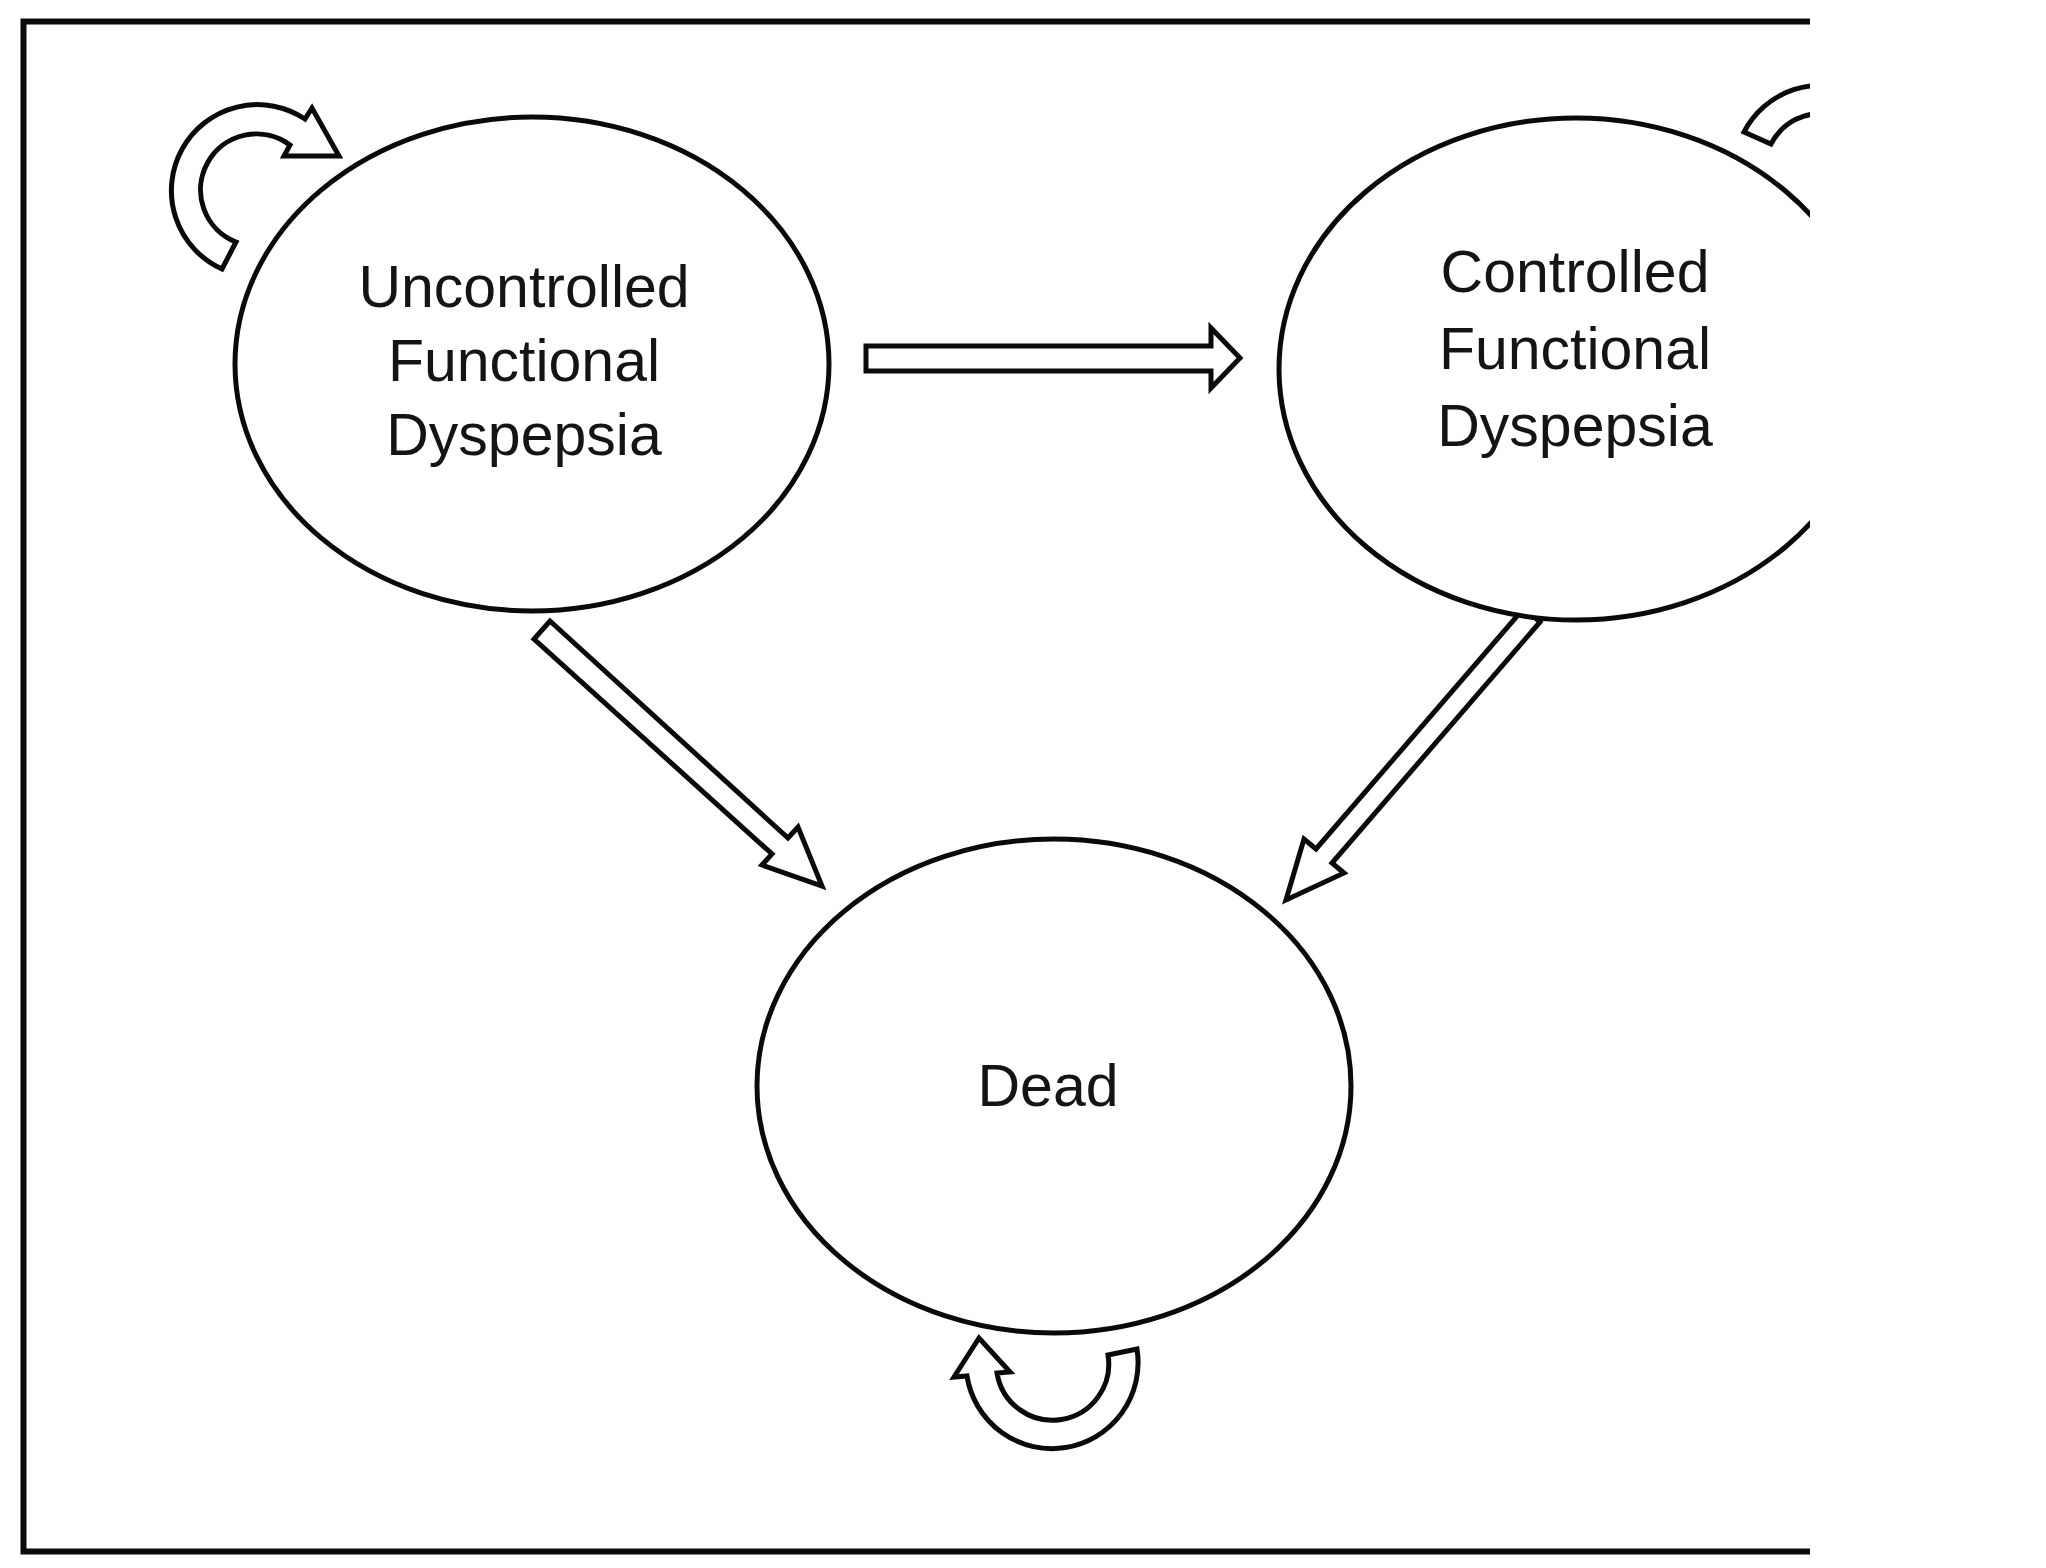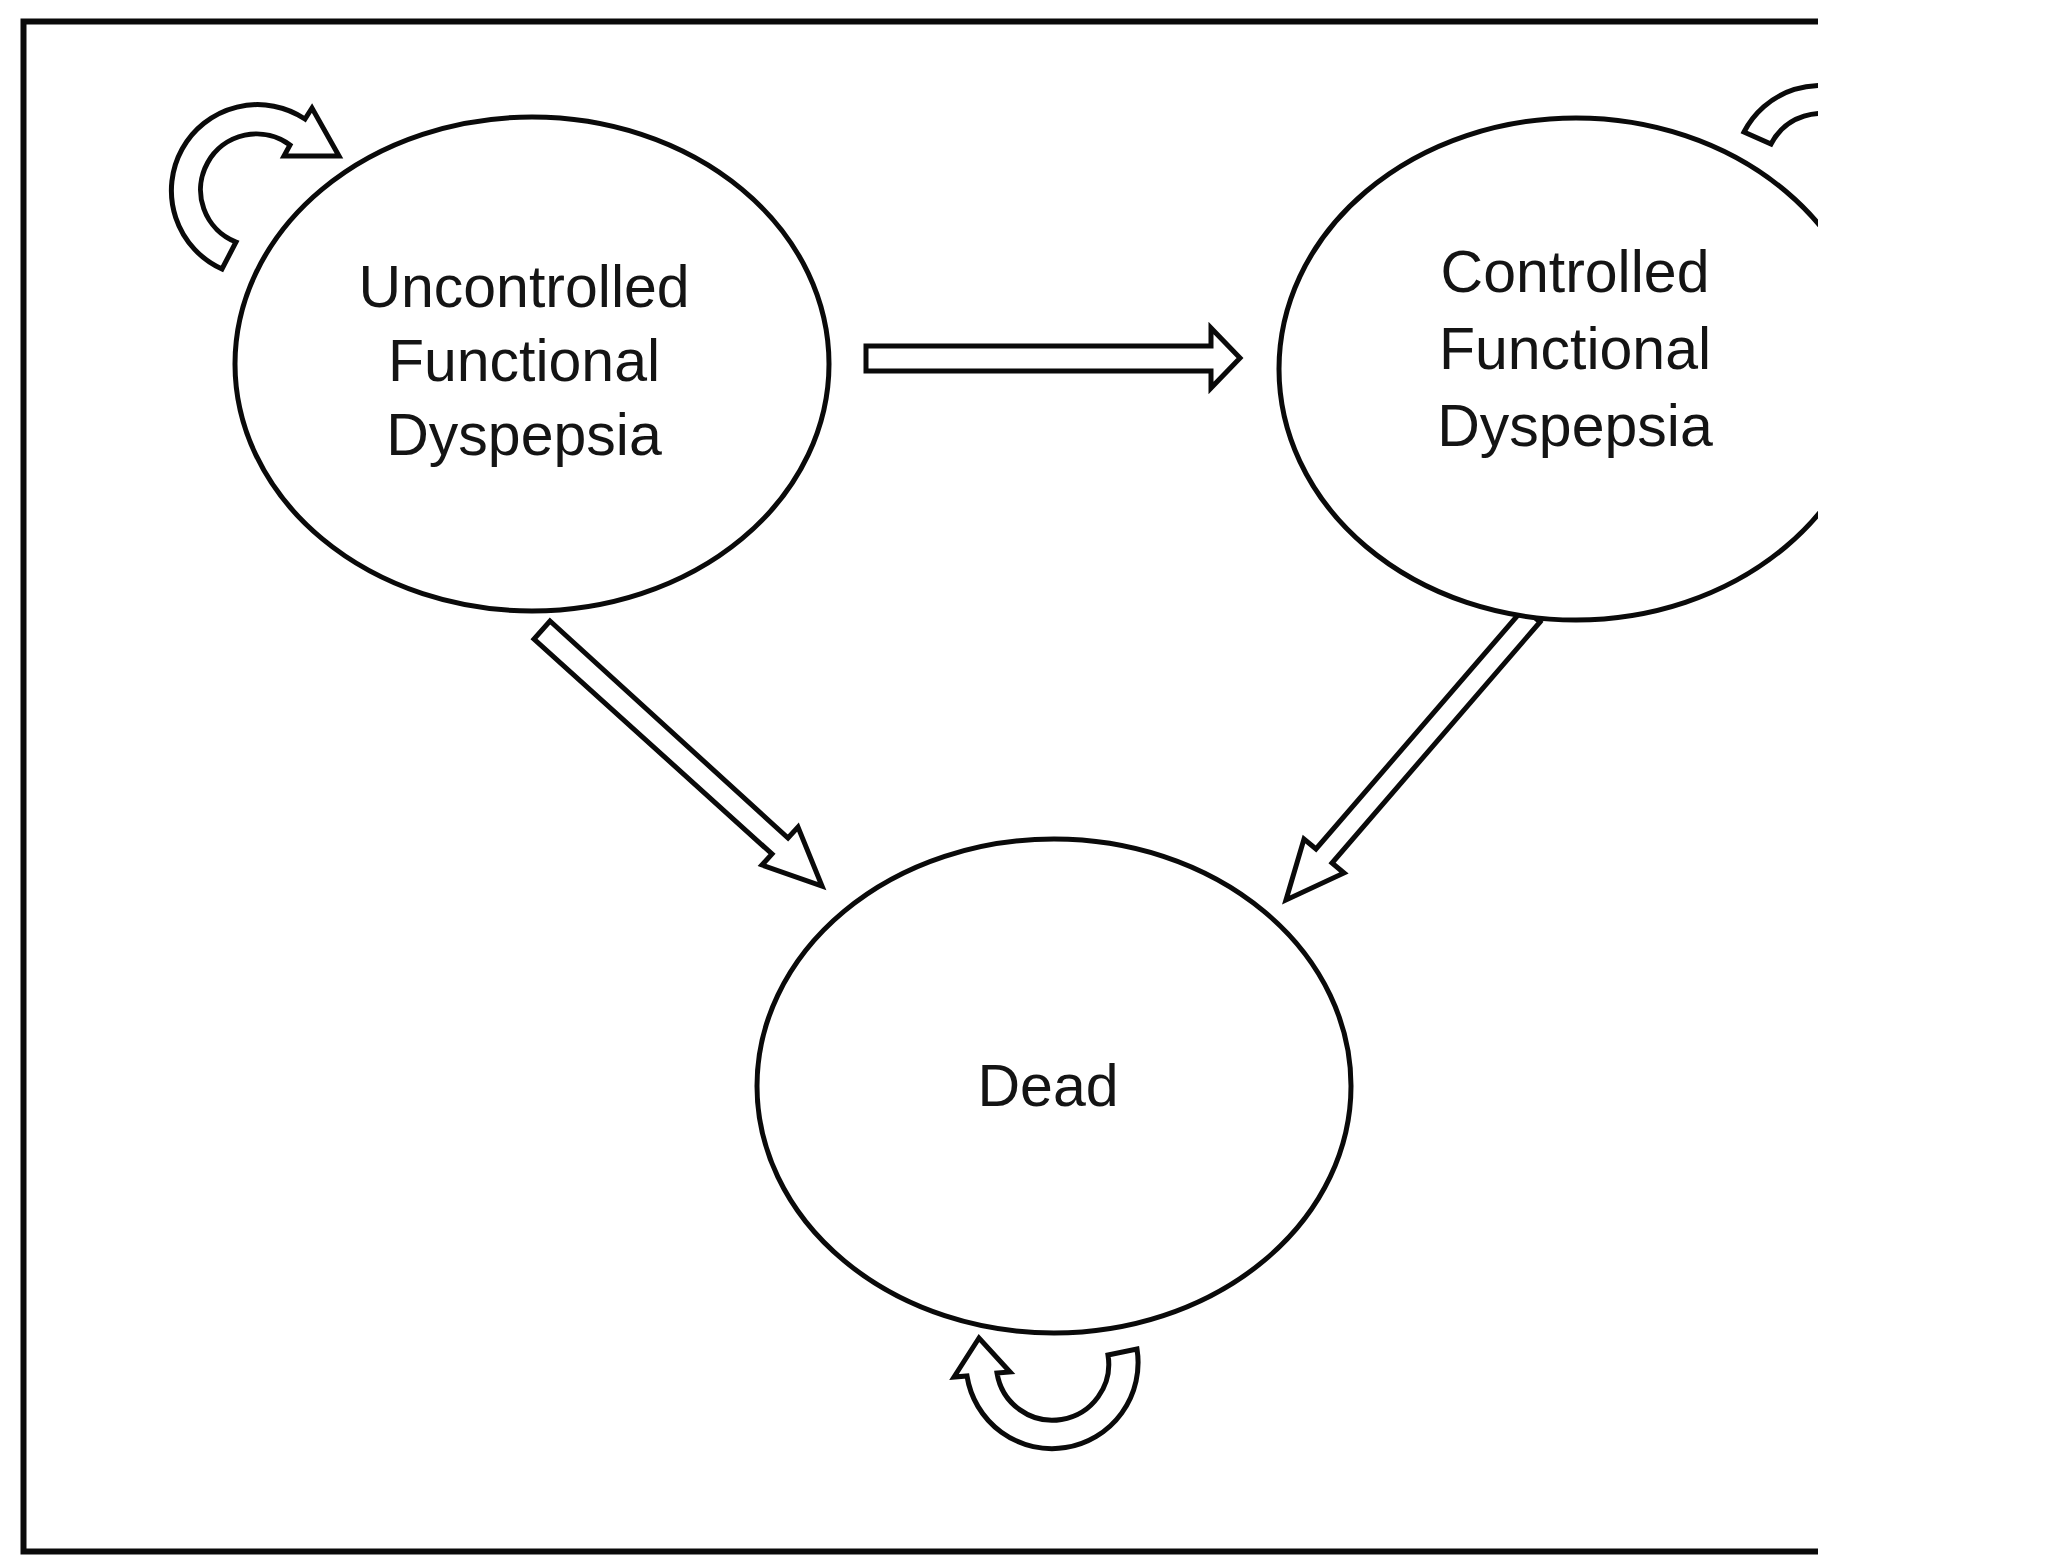--- a/index.html
+++ b/index.html
@@ -7,21 +7,20 @@
     padding: 0;
     background: #ffffff;
   }
   .stage {
     position: relative;
     width: 1810px;
     height: 1568px;
     background: #ffffff;
     overflow: hidden;
     font-family: "Liberation Sans", sans-serif;
-    padding-left: 8px;
   }
   svg.diagram {
     position: absolute;
     left: 0;
     top: 0;
     display: block;
   }
   .border-rect {
     fill: none;
     stroke: #0a0a0a;

